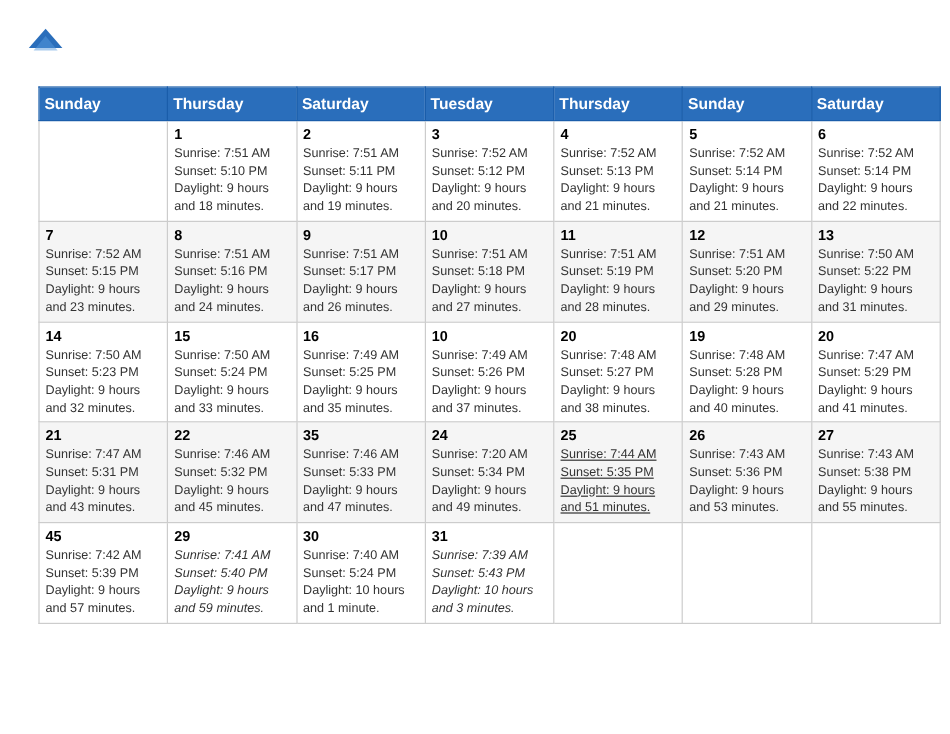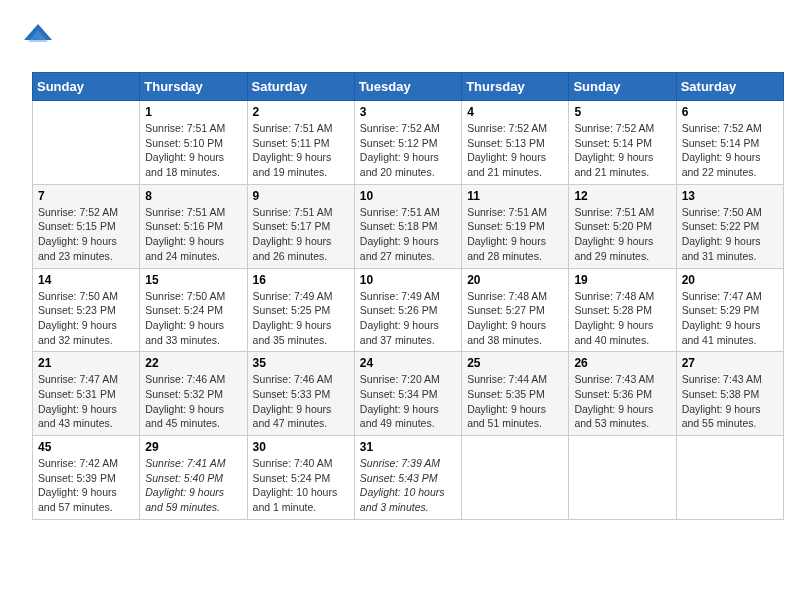--- a/index.html
+++ b/index.html
@@ -297,21 +297,21 @@
         </td>
         <td>
           <span class="day-number">24</span>
           <div class="day-info" style="white-space: pre-line;">Sunrise: 7:20 AM
 Sunset: 5:34 PM
 Daylight: 9 hours
 and 49 minutes.</div>
         </td>
         <td>
           <span class="day-number">25</span>
-          <div class="day-info" style="white-space: pre-line;">Sunrise: 7:44 AM
+          <div class="day-info" style="white-space: pre-line; text-decoration: underline;">Sunrise: 7:44 AM
 Sunset: 5:35 PM
 Daylight: 9 hours
 and 51 minutes.</div>
         </td>
         <td>
           <span class="day-number">26</span>
           <div class="day-info" style="white-space: pre-line;">Sunrise: 7:43 AM
 Sunset: 5:36 PM
 Daylight: 9 hours
 and 53 minutes.</div>

